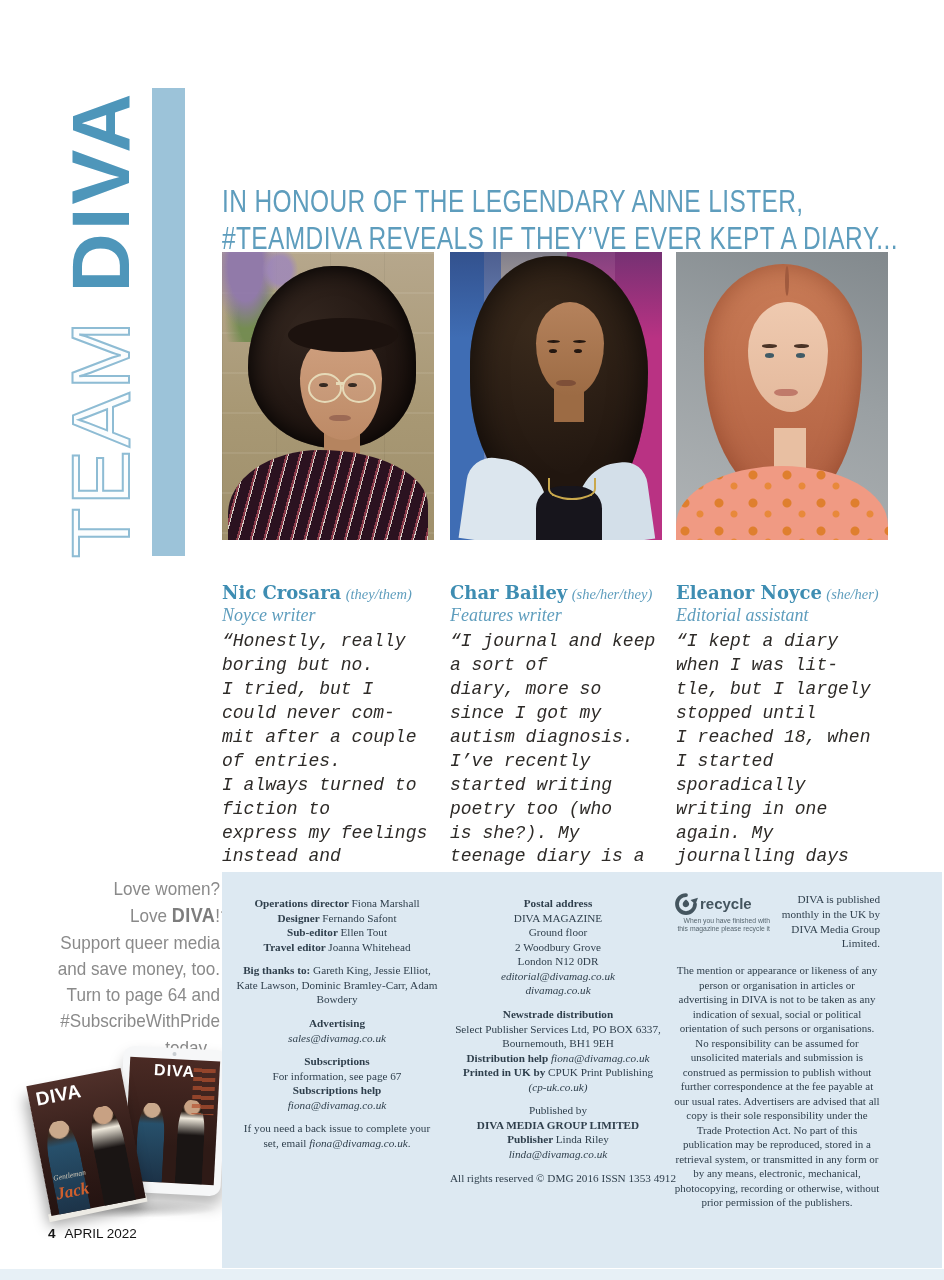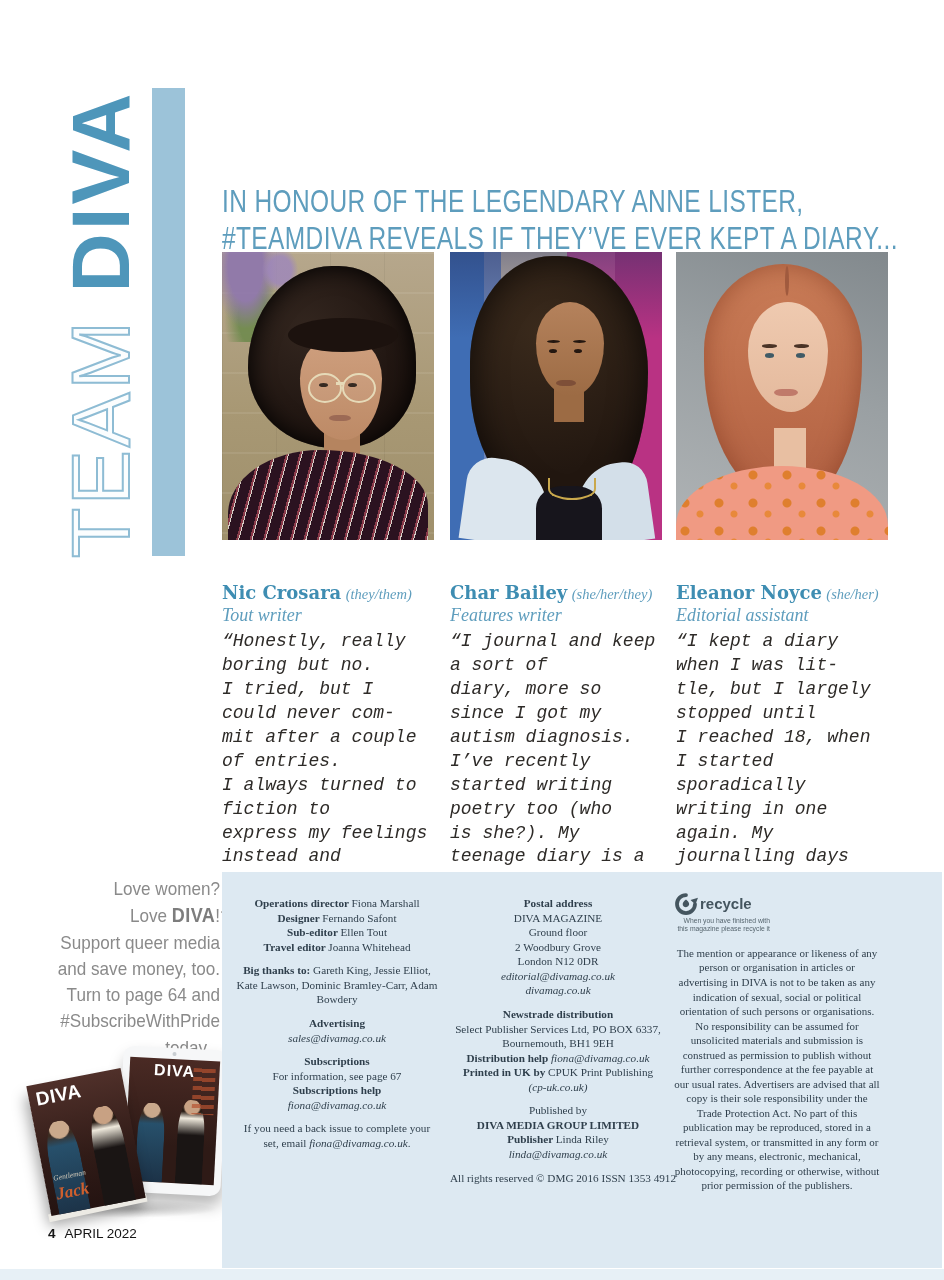--- a/index.html
+++ b/index.html
@@ -221,21 +221,21 @@
     <div class="ph3-brow l"></div>
     <div class="ph3-brow r"></div>
     <div class="ph3-eye l"></div>
     <div class="ph3-eye r"></div>
     <div class="ph3-lips"></div>
     <div class="ph3-topwear"></div>
   </div>
 
   <div class="profile" id="profile-1">
     <div><span class="p-name">Nic Crosara</span> <span class="p-pronouns">(they/them)</span></div>
-    <div class="p-role">Tout writer</div>
+    <div class="p-role">Noyce writer</div>
     <div class="p-quote">“Honestly, really boring but no.
 I tried, but I could never com-
 mit after a couple of entries.
 I always turned to fiction to
 express my feelings instead and
 my diaries would just become
 full of to-do lists. Yes, my
 Meyers-Briggs personality type
 is INFJ (Introversion, Intuition,
 Feeling, Judgement). Can you
@@ -359,20 +359,21 @@
           <div class="rec-top">
             <svg width="24" height="24" viewBox="0 0 32 32">
               <path d="M16 4 A12 12 0 1 0 28 16" fill="none" stroke="#44555f" stroke-width="5" stroke-linecap="round"></path>
               <polygon points="28.5,16.5 22,10.5 32,7.5" fill="#44555f"></polygon>
               <path d="M16 10 c4.2 3 5.4 6.2 3.2 8.8 c-2.2 2.6 -6.4 1.6 -7.4 -1 c-1 -2.6 1.2 -5.6 4.2 -7.8 z" fill="#44555f"></path>
             </svg>
             <span class="rec-word">recycle</span>
           </div>
           <div class="rec-tag">When you have finished with this magazine please recycle it</div>
         </div>
+        <div class="pub-note">DIVA is published monthly in the UK by DIVA Media Group Limited.</div>
       </div>
       <div class="legal">The mention or appearance or likeness of any person or organisation in articles or advertising in DIVA is not to be taken as any indication of sexual, social or political orientation of such persons or organisations. No responsibility can be assumed for unsolicited materials and submission is construed as permission to publish without further correspondence at the fee payable at our usual rates. Advertisers are advised that all copy is their sole responsibility under the Trade Protection Act. No part of this publication may be reproduced, stored in a retrieval system, or transmitted in any form or by any means, electronic, mechanical, photocopying, recording or otherwise, without prior permission of the publishers.</div>
     </div>
   </div>
 
   <div class="page-footer">
     <span class="num">4</span><span>APRIL 2022</span>
   </div>
 
   <div class="bottom-strip"></div>

